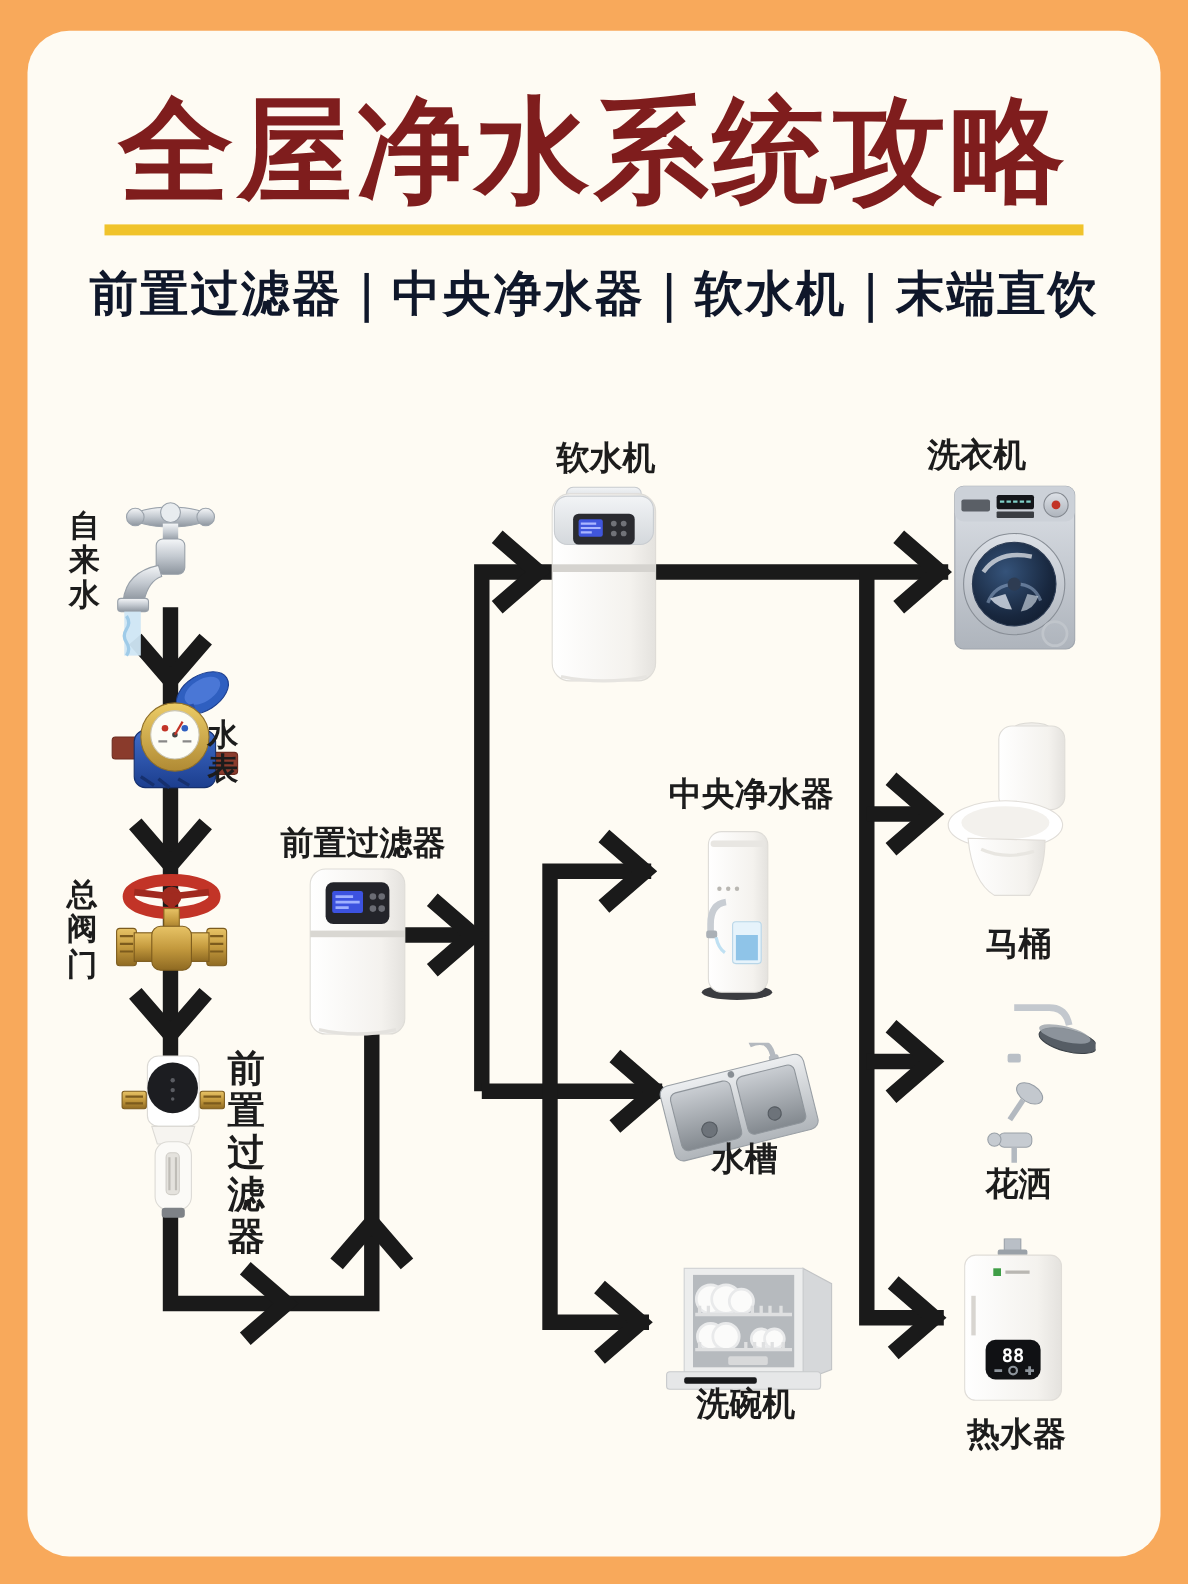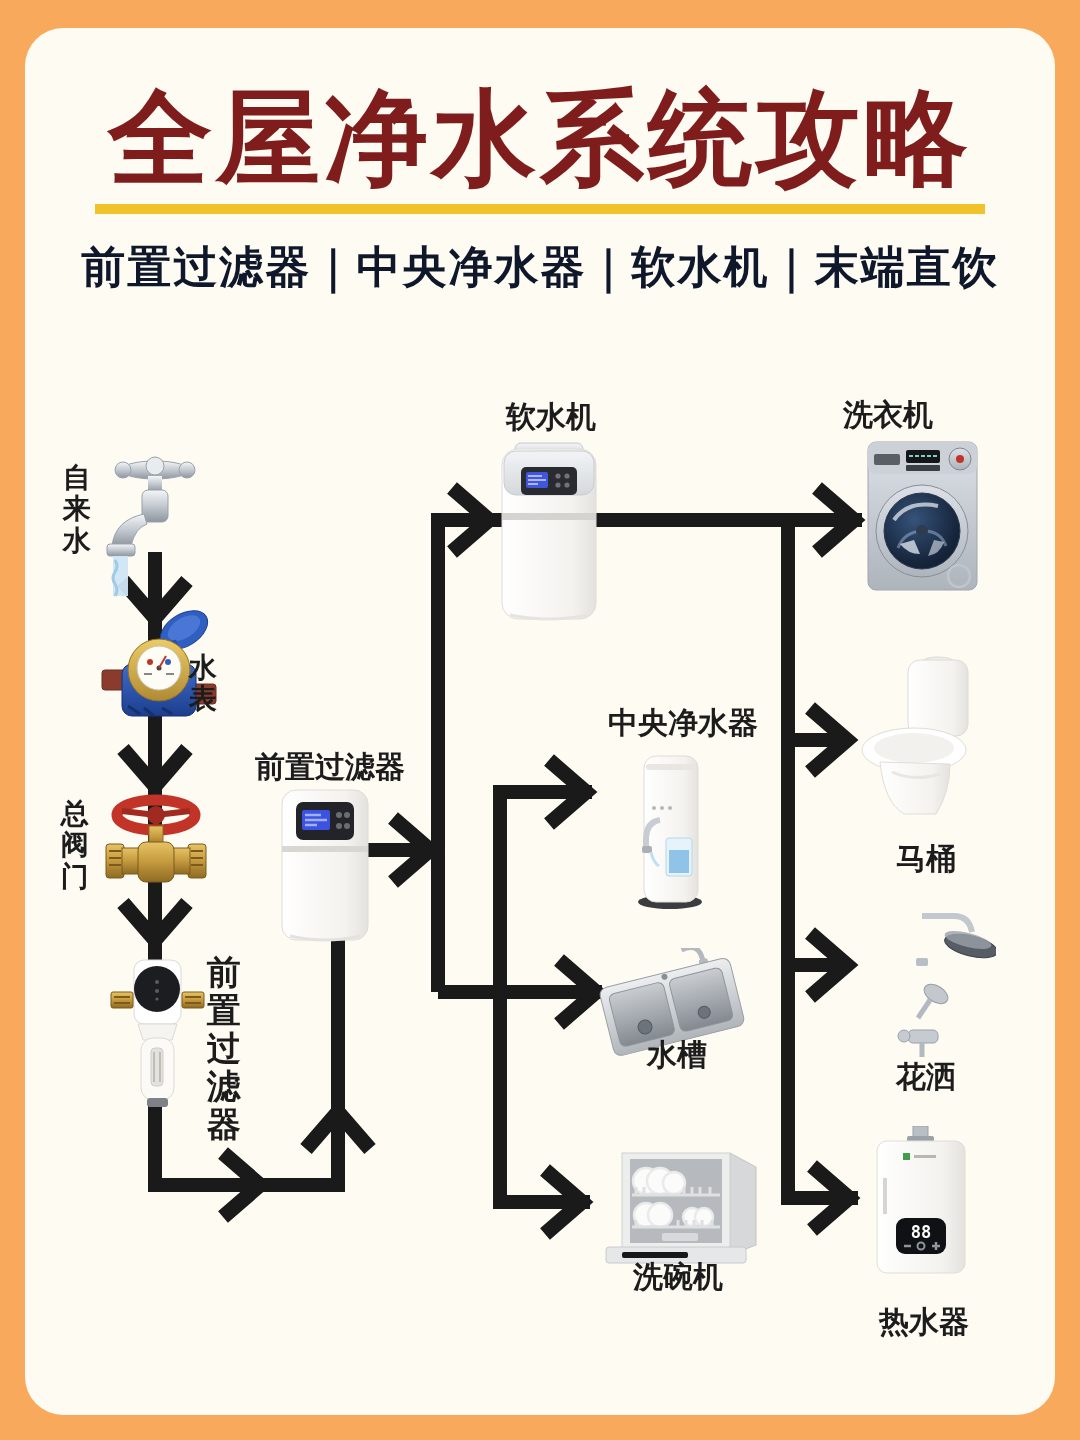--- a/index.html
+++ b/index.html
@@ -348,13 +348,13 @@
   <rect x="33" y="27" width="7" height="7" fill="#3f9e47"></rect>
   <rect x="44" y="29" width="22" height="3" fill="#b9b7b2"></rect>
   <rect x="13" y="52" width="4" height="36" fill="#d8d5d0"></rect>
   <rect x="26" y="92" width="50" height="36" rx="9" fill="#101114"></rect>
   <text x="51" y="112" text-anchor="middle" font-size="17" font-weight="bold" fill="#ffffff" font-family="'DejaVu Sans Mono',monospace">88</text>
   <path d="M34 120 h7" stroke="#8d949c" stroke-width="2.5"></path>
   <circle cx="51" cy="120" r="3.5" fill="none" stroke="#8d949c" stroke-width="2"></circle>
   <path d="M62 120 h8 M66 116 v8" stroke="#8d949c" stroke-width="2.5"></path>
 </svg>
 
-<div class="abs label" style="left:876px;top:1288px;width:96px;margin-top:17px;">热水器</div>
+<div class="abs label" style="left:876px;top:1288px;width:96px;">热水器</div>
 
 </body></html>

